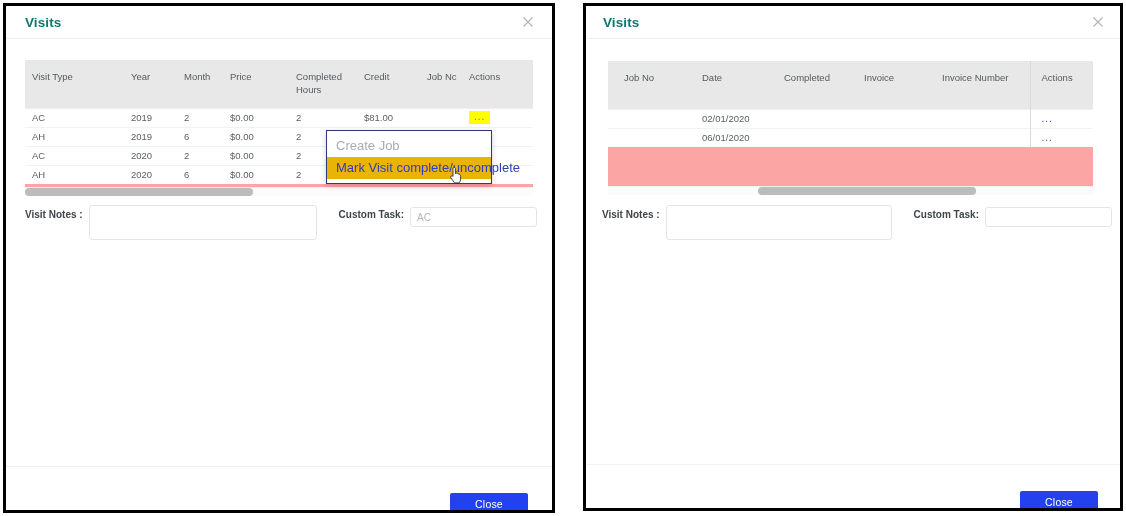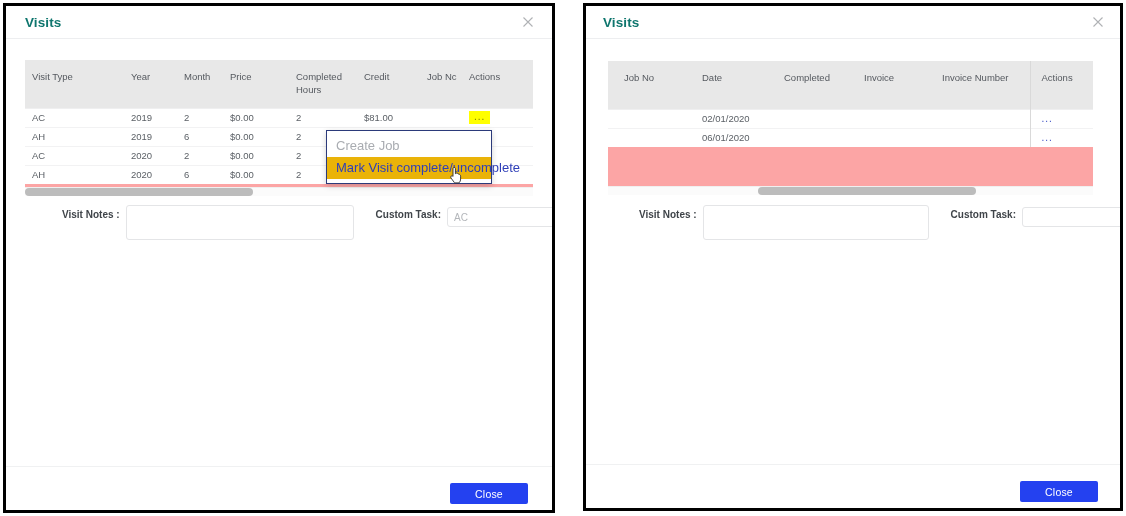--- a/index.html
+++ b/index.html
@@ -160,21 +160,20 @@
   #hscroll-left  { left: 19px;  top: 181px; width: 508px; }
   #hscroll-left .thumb  { left: 0px;  width: 228px; }
   #hscroll-right { left: 22px;  top: 180px; width: 485px; }
   #hscroll-right .thumb { left: 150px; width: 218px; }
 
   
   .notes-row {
     position: absolute;
     display: flex;
     align-items: flex-start;
-    margin-left: 37px;
   }
   #notes-left  { left: 19px;  top: 199px; width: 512px; }
   #notes-right { left: 596px; top: 199px; width: 0px; }
 
   .field-label {
     font-size: 10px;
     font-weight: bold;
     color: #3f4449;
     white-space: nowrap;
     padding-top: 4px;
@@ -237,21 +236,21 @@
   
   .dialog-footer {
     position: absolute;
     bottom: 0; left: 0; right: 0;
     height: 44px;
     border-top: 1px solid #f0f1f2;
     background: #ffffff;
   }
   .btn-close {
     position: absolute;
-    top: 16px;
+    top: 26px;
     width: 78px; height: 21px;
     background: #2441f0;
     color: #ffffff;
     border: none;
     border-radius: 2px;
     font-family: "Liberation Sans", sans-serif;
     font-size: 10.5px;
     cursor: pointer;
     letter-spacing: .2px;
   }

